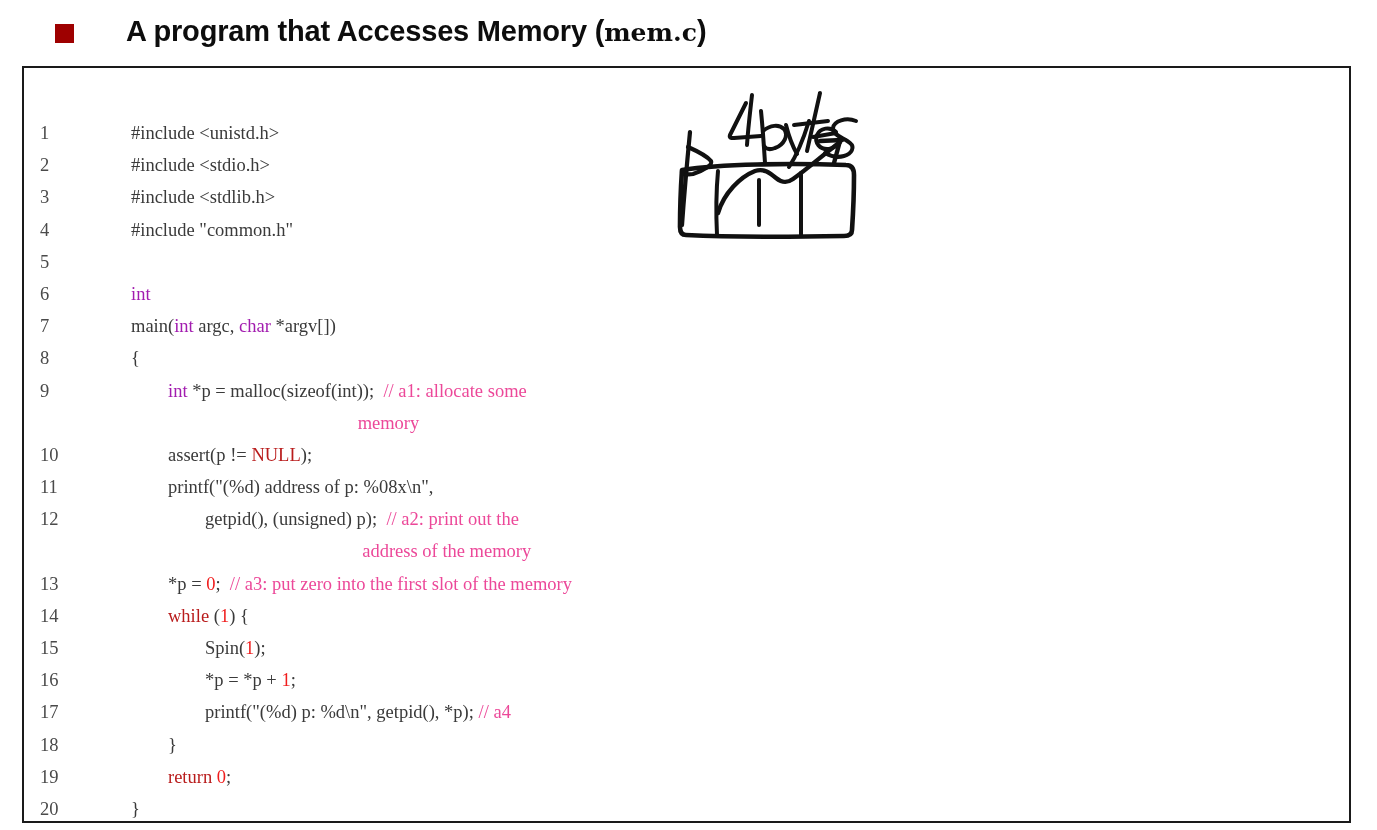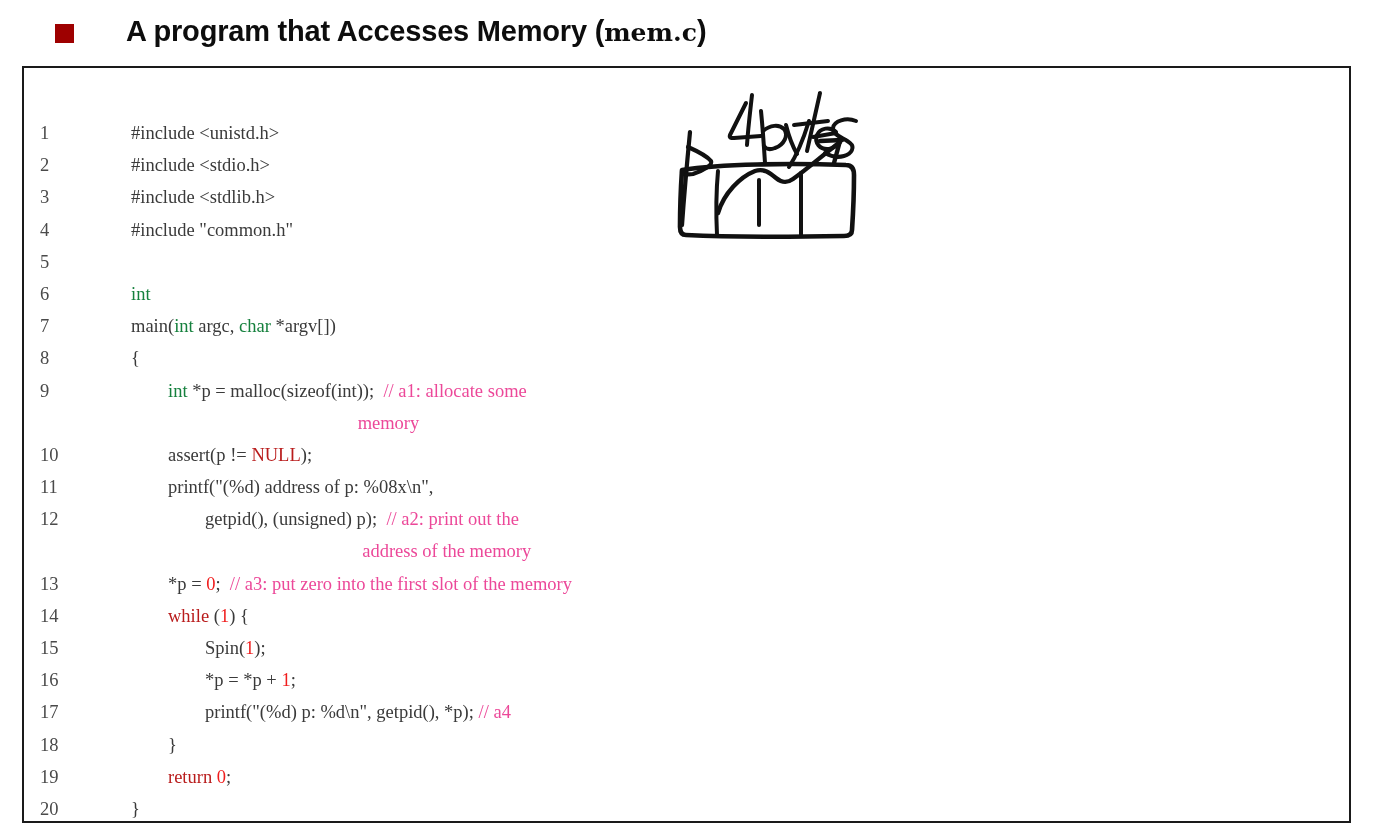--- a/index.html
+++ b/index.html
@@ -77,21 +77,21 @@
     white-space: pre;
   }
   .lnum {
     display: inline-block;
     width: 70px;
     text-align: left;
     padding-left: 16px;
     color: #4a4a4a;
     box-sizing: border-box;
   }
-  .kw      { color: #15803d; }   
+  .kw      { color: #a21caf; }   
   .ctrl    { color: #b91c1c; }   
   .num     { color: #f01c1c; }   
   .macro   { color: #b91c1c; }   
   .cmt     { color: #ec4899; }   
   .plain   { color: #3a3a3a; }
 
   
   #annotation {
     position: absolute;
     left: 660px;

